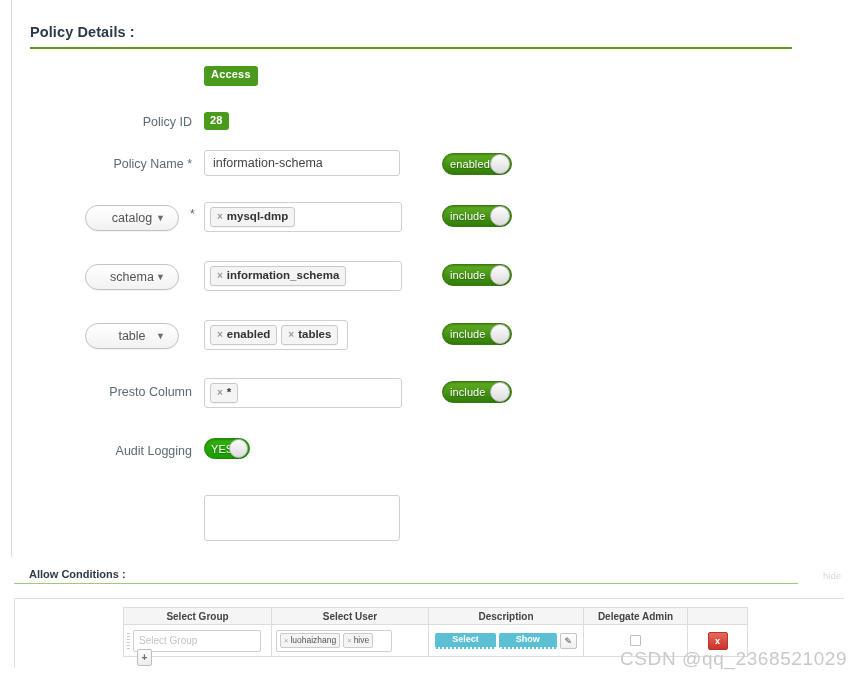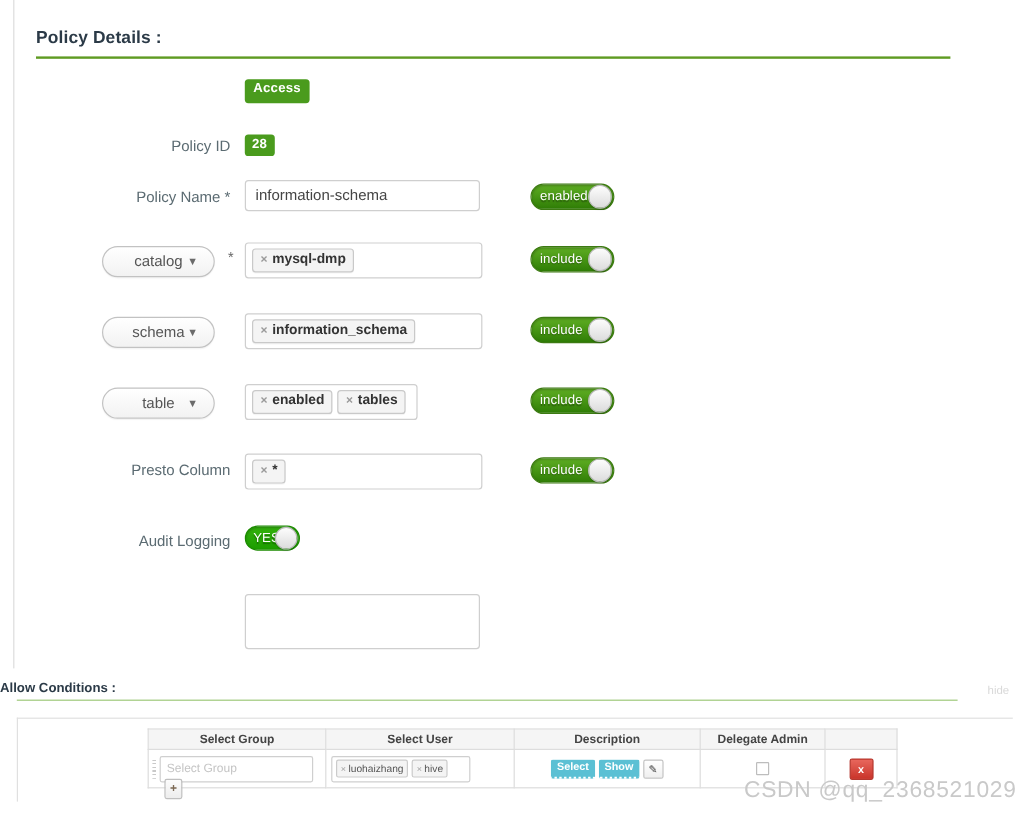--- a/index.html
+++ b/index.html
@@ -194,21 +194,21 @@
     font-family: "Liberation Sans", sans-serif;
     font-size: 12.5px;
     padding: 4px 6px;
     outline: none;
     color:#444;
   }
 
   
   .allow-head {
     position: absolute;
-    left: 0; top: 568px;
+    left: 29px; top: 568px;
     font-size: 11px;
     font-weight: bold;
     color: #2b3a47;
   }
   .allow-hide {
     position: absolute;
     left: 823px; top: 570px;
     font-size: 9.5px;
     color: #d8d8d8;
     cursor: pointer;
@@ -310,21 +310,21 @@
     display: flex;
     gap: 3px;
     align-items: center;
     justify-content: center;
   }
   .perm-badge {
     background: #5bc0d4;
     color: #fff;
     font-size: 9px;
     font-weight: bold;
-    padding: 2px 5px 3px;
+    padding: 2px 17px 3px;
     border-radius: 2px;
     line-height: 1;
     border-bottom: 2px dotted #ffffff;
   }
   .edit-btn {
     width: 17px; height: 16px;
     border: 1px solid #c4c4c4;
     border-radius: 2px;
     background: linear-gradient(to bottom,#ffffff,#efefef);
     display: flex;

